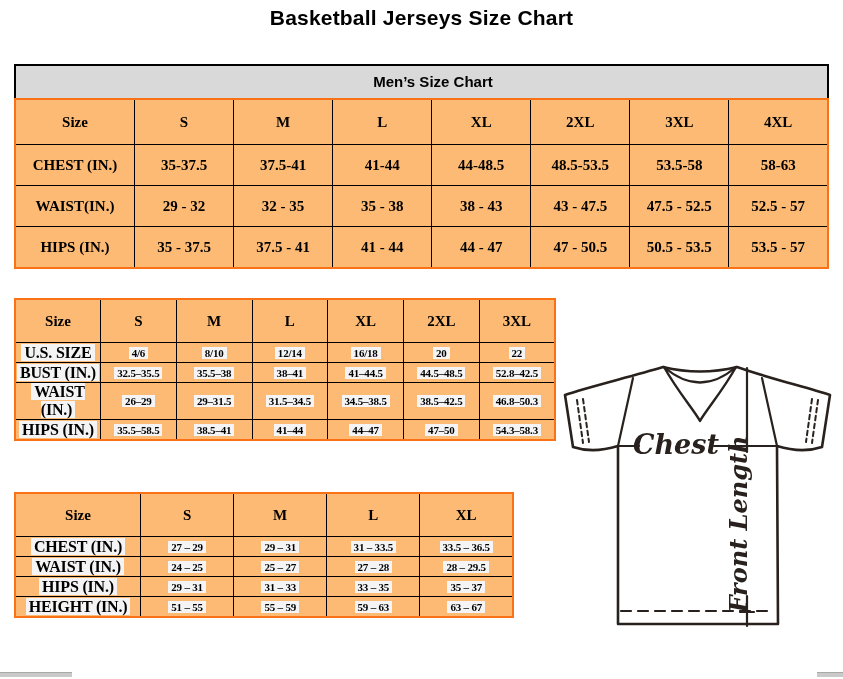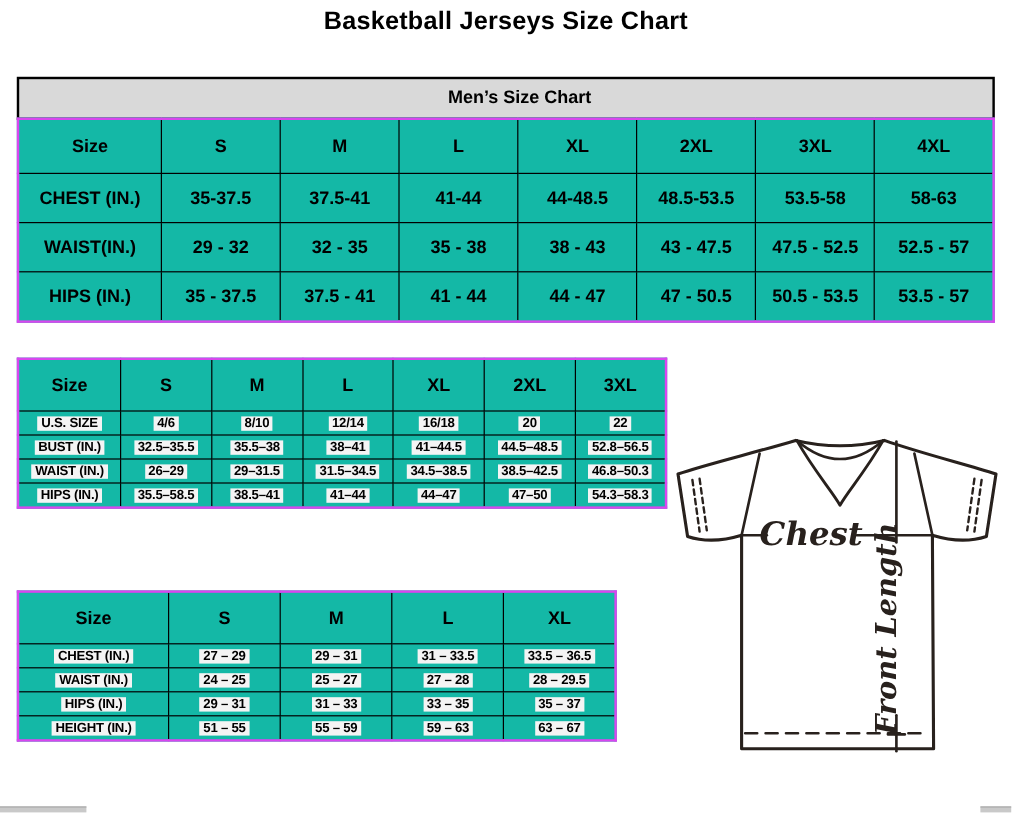--- a/index.html
+++ b/index.html
@@ -6,39 +6,39 @@
   #page{position:relative;width:843px;height:679px;background:#ffffff;overflow:hidden;
         font-family:"Liberation Sans",sans-serif;color:#000;}
 
   .page-title{position:absolute;top:6px;left:0;width:843px;text-align:center;
               font-size:21px;font-weight:bold;letter-spacing:.2px;}
 
   .chart{position:absolute;}
   .band{background:#d9d9d9;border:2px solid #000;height:32px;line-height:32px;
         text-align:center;font-weight:bold;font-size:15px;padding-left:23px;}
   table{border-collapse:collapse;width:100%;table-layout:fixed;margin-top:-2px;
-        border:2px solid #d946ef;background:#14b8a6;}
+        border:2px solid #f97316;background:#fdba74;font-family:Liberation Serif, serif;}
   th,td{border:1px solid #000;text-align:center;font-weight:bold;vertical-align:middle;
         padding:0;overflow:hidden;}
 
   
   .mens{left:14px;top:64px;width:815px;}
   .mens th{height:44px;font-size:15px;}
   .mens td{height:40px;font-size:15px;}
   .mens th.lab{width:118px;}
 
   
   .womens{left:14px;top:300px;width:542px;}
   .youth{left:14px;top:494px;width:500px;}
   .womens th,.youth th{height:42px;font-size:15px;}
   .womens td,.youth td{height:19px;font-size:11px;letter-spacing:-0.2px;}
   .womens th.lab{width:84px;}
   .youth th.lab{width:124px;}
   .womens td span,.youth td span{background:#f4f4f4;padding:0 3px;}
-  .womens td.lab span,.youth td.lab span{font-size:11px;}
+  .womens td.lab span,.youth td.lab span{font-size:16px;}
 
   
   .jersey{position:absolute;left:560px;top:362px;width:276px;height:272px;}
   .jersey svg{display:block;width:100%;height:100%;}
   .measure-label{font-family:"DejaVu Serif",serif;font-style:italic;font-weight:bold;
                  fill:#28211d;}
 
   
   .sb{position:absolute;height:4px;background:#c9c9c9;border-top:1px solid #a9a9a9;}
   .sb-left{left:0;top:672px;width:72px;}
@@ -124,21 +124,21 @@
             <td><span>20</span></td>
             <td><span>22</span></td>
           </tr>
           <tr>
             <td class="lab"><span>BUST (IN.)</span></td>
             <td><span>32.5–35.5</span></td>
             <td><span>35.5–38</span></td>
             <td><span>38–41</span></td>
             <td><span>41–44.5</span></td>
             <td><span>44.5–48.5</span></td>
-            <td><span>52.8–56.5</span></td>
+            <td><span>52.8–42.5</span></td>
           </tr>
           <tr>
             <td class="lab"><span>WAIST (IN.)</span></td>
             <td><span>26–29</span></td>
             <td><span>29–31.5</span></td>
             <td><span>31.5–34.5</span></td>
             <td><span>34.5–38.5</span></td>
             <td><span>38.5–42.5</span></td>
             <td><span>46.8–50.3</span></td>
           </tr>

